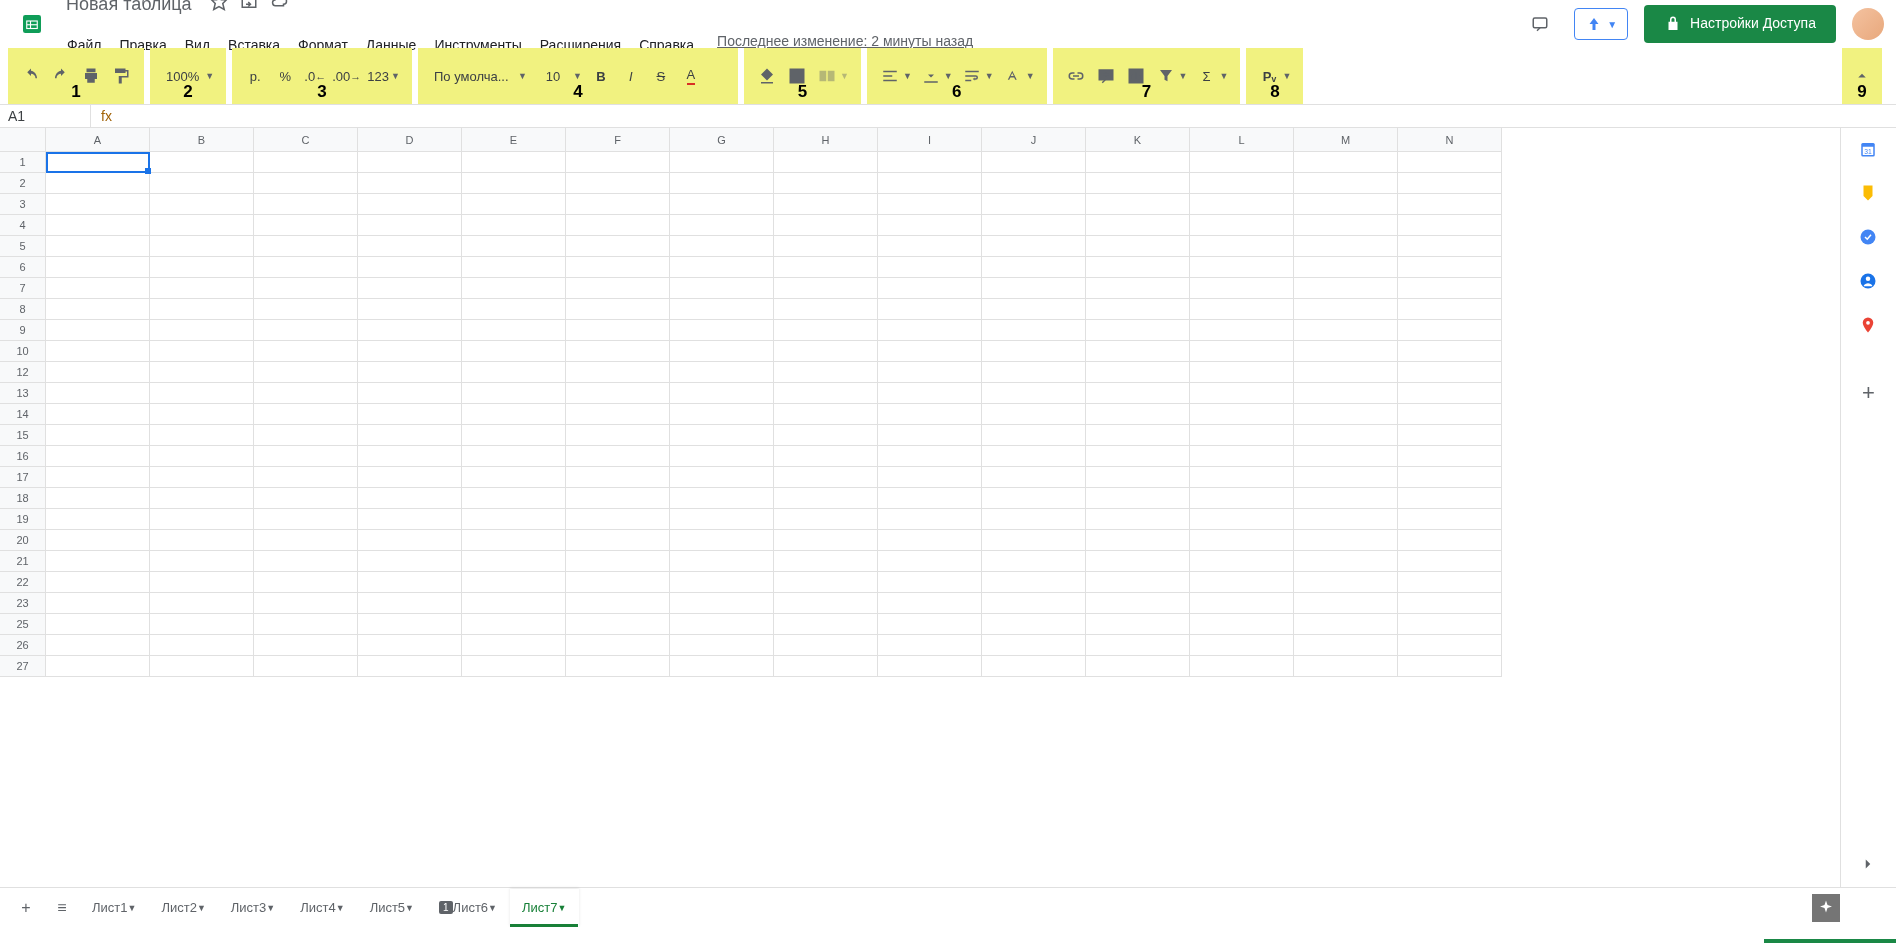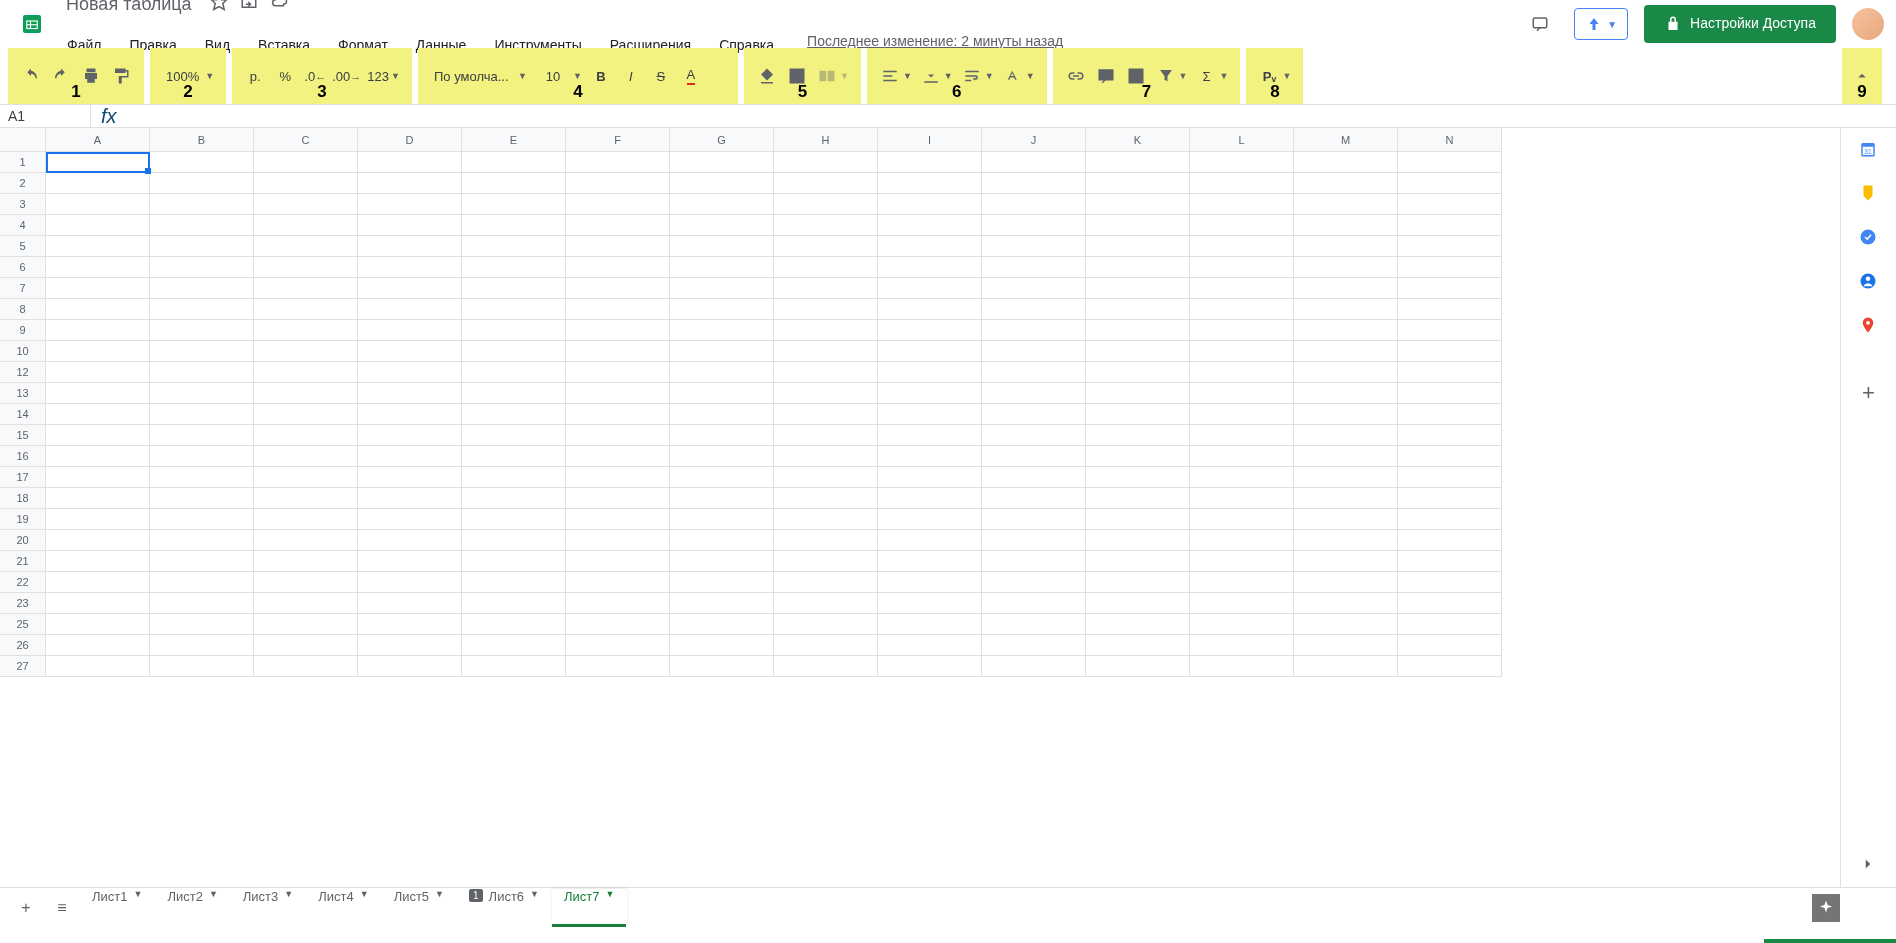--- a/index.html
+++ b/index.html
@@ -2,53 +2,53 @@
 <html><head>
 <meta charset="utf-8">
 <style>
 *{box-sizing:border-box;margin:0;padding:0;font-family:Arial,sans-serif}
 body{overflow:hidden;background:#fff}
 .header{display:flex;align-items:center;padding:8px 12px;height:48px}
 .logo{width:40px;height:40px;display:flex;align-items:center;justify-content:center;margin-right:8px}
 .title-area{flex:0 0 auto}
 .doc-title{font-size:18px;color:#5f6368;padding:2px 6px}
 .title-icons{display:inline-flex;gap:12px;margin-left:12px;color:#5f6368}
-.menubar{display:flex;gap:14px;margin-top:16px}
+.menubar{display:flex;gap:4px;margin-top:16px}
 .menu-item{font-size:14px;padding:4px 7px;color:#202124;cursor:pointer;border-radius:4px}
 .last-edit{font-size:14px;color:#5f6368;text-decoration:underline;margin-left:12px;cursor:pointer}
 .header-right{margin-left:auto;display:flex;align-items:center;gap:16px}
 .share-btn{background:#1a8846;color:#fff;border:none;padding:10px 20px;border-radius:4px;font-size:14px;font-weight:500;display:flex;align-items:flex-start;gap:8px;cursor:pointer}
 .present-btn{border:1px solid #4285f4;color:#4285f4;padding:6px 10px;border-radius:4px;display:flex;align-items:center;gap:4px;cursor:pointer}
 .avatar{width:32px;height:32px;border-radius:50%;background:linear-gradient(135deg,#f4c2a0,#e8a87c)}
 .icon-btn{width:36px;height:36px;display:flex;align-items:center;justify-content:center;color:#5f6368;cursor:pointer;border-radius:50%}
 .toolbar-row{display:flex;align-items:center;height:56px;padding:0 8px;position:relative}
 .toolbar-group{background:#f1f280;height:56px;display:flex;align-items:center;padding:0 8px;margin-right:6px;position:relative}
 .toolbar-group.last{margin-left:auto}
 .group-label{position:absolute;bottom:2px;left:50%;transform:translateX(-50%);font-size:17px;font-weight:700;color:#000}
 .tb-btn{min-width:26px;height:28px;display:flex;align-items:center;justify-content:center;color:#3c4043;cursor:pointer;font-size:13px;margin:0 2px}
 .tb-sep-caret{font-size:9px;color:#5f6368;margin-left:-2px;margin-right:4px}
 .tb-text{font-size:13px;padding:0 6px}
 .formula-row{display:flex;align-items:center;height:24px;border-top:1px solid #e0e0e0;border-bottom:1px solid #e0e0e0}
 .name-box{width:91px;padding:0 8px;font-size:14px;color:#3c4043;border-right:1px solid #e0e0e0;height:100%;display:flex;align-items:center}
-.fx{padding:0 10px;color:#0c4a6e;font-style:italic;font-size:20px}
+.fx{padding:0 10px;color:#a16207;font-size:14px}
 .grid-container{display:flex;height:calc(100vh - 64px - 56px - 24px - 40px)}
 .grid-main{flex:1;overflow:auto;position:relative}
 .col-headers{display:flex;position:sticky;top:0;background:#fff;z-index:2}
 .corner{width:46px;height:24px;background:#f8f9fa;border-right:1px solid #e0e0e0;border-bottom:1px solid #e0e0e0;flex-shrink:0}
 .col-h{width:104px;height:24px;background:#f8f9fa;border-right:1px solid #e0e0e0;border-bottom:1px solid #e0e0e0;text-align:center;font-size:11px;color:#5f6368;line-height:24px;flex-shrink:0}
 .row{display:flex}
 .row-h{width:46px;height:21px;background:#f8f9fa;border-right:1px solid #e0e0e0;border-bottom:1px solid #e0e0e0;text-align:center;font-size:11px;color:#5f6368;line-height:21px;flex-shrink:0}
 .cell{width:104px;height:21px;border-right:1px solid #e0e0e0;border-bottom:1px solid #e0e0e0;flex-shrink:0}
 .cell.selected{border:2px solid #1a73e8;position:relative}
 .cell.selected::after{content:'';position:absolute;right:-3px;bottom:-3px;width:6px;height:6px;background:#1a73e8}
 .side-panel{width:56px;border-left:1px solid #e0e0e0;display:flex;flex-direction:column;align-items:center;padding-top:12px;gap:24px}
 .side-icon{width:20px;height:20px;cursor:pointer}
 .sheet-tabs{height:40px;border-top:1px solid #e0e0e0;display:flex;align-items:center;padding:0 40px 0 8px;position:relative}
 .tab-btn{width:36px;height:36px;display:flex;align-items:center;justify-content:center;color:#5f6368;cursor:pointer}
-.sheet-tab{padding:0 12px;height:38px;display:flex;align-items:flex-start;gap:6px;font-size:13px;color:#5f6368;cursor:pointer;border-right:1px solid transparent}
+.sheet-tab{padding:0 12px;height:38px;display:flex;align-items:center;font-size:13px;color:#5f6368;cursor:pointer;border-right:1px solid transparent}
 .sheet-tab.active{color:#188038;font-weight:500;background:#fff;box-shadow:inset 0 -3px 0 #188038 ,0 -1px 3px rgba(0,0,0,.1)}
 .tab-caret{font-size:9px}
 .explore-btn{position:absolute;right:56px;width:28px;height:28px;background:#757575;display:flex;align-items:center;justify-content:center;color:#fff;cursor:pointer}
 .green-bar{position:absolute;right:0;bottom:0;width:132px;height:4px;background:#1a8846}
 svg{width:18px;height:18px}
 .tb-btn svg{width:18px;height:18px;fill:#5f6368}
 .underline-a{border-bottom:2px solid #d93025;padding-bottom:1px;font-weight:500}
 </style>
 </head>
 <body>

